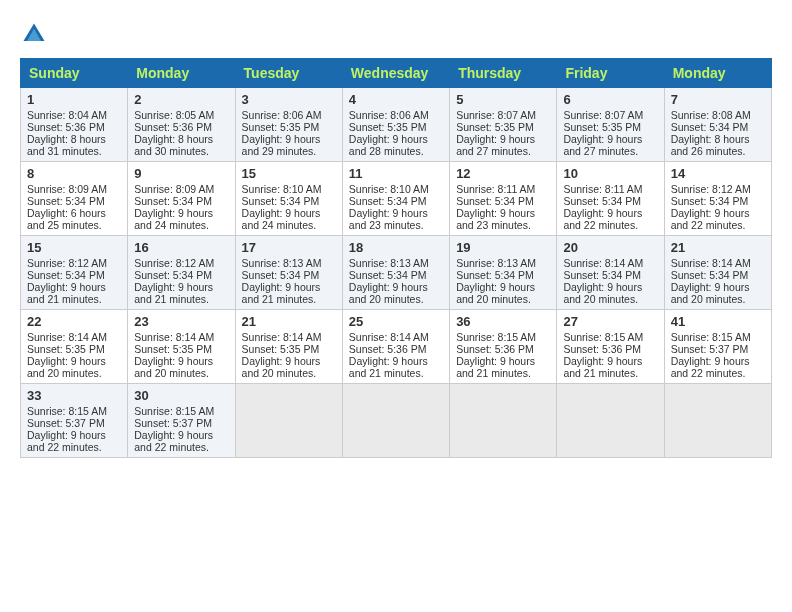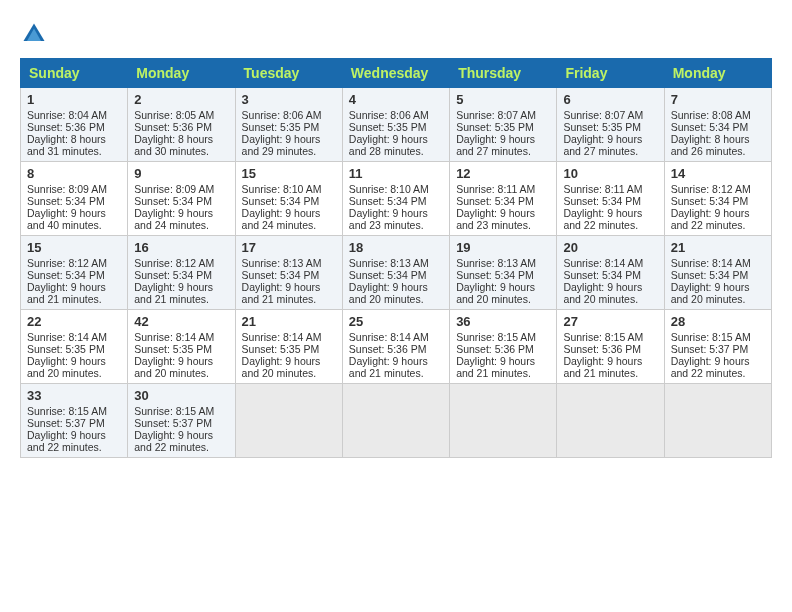--- a/index.html
+++ b/index.html
@@ -165,21 +165,21 @@
           <span>Sunrise: 8:08 AM</span><br>
           <span>Sunset: 5:34 PM</span><br>
           <span>Daylight: 8 hours and 26 minutes.</span>
         </td>
       </tr>
       <tr>
         <td>
           <span class="day-num">8</span>
           <span>Sunrise: 8:09 AM</span><br>
           <span>Sunset: 5:34 PM</span><br>
-          <span>Daylight: 9 hours and 40 minutes.</span>
+          <span>Daylight: 6 hours and 25 minutes.</span>
         </td>
         <td>
           <span class="day-num">9</span>
           <span>Sunrise: 8:09 AM</span><br>
           <span>Sunset: 5:34 PM</span><br>
           <span>Daylight: 9 hours and 24 minutes.</span>
         </td>
         <td>
           <span class="day-num">15</span>
           <span>Sunrise: 8:10 AM</span><br>
@@ -256,21 +256,21 @@
         </td>
       </tr>
       <tr>
         <td>
           <span class="day-num">22</span>
           <span>Sunrise: 8:14 AM</span><br>
           <span>Sunset: 5:35 PM</span><br>
           <span>Daylight: 9 hours and 20 minutes.</span>
         </td>
         <td>
-          <span class="day-num">42</span>
+          <span class="day-num">23</span>
           <span>Sunrise: 8:14 AM</span><br>
           <span>Sunset: 5:35 PM</span><br>
           <span>Daylight: 9 hours and 20 minutes.</span>
         </td>
         <td>
           <span class="day-num">21</span>
           <span>Sunrise: 8:14 AM</span><br>
           <span>Sunset: 5:35 PM</span><br>
           <span>Daylight: 9 hours and 20 minutes.</span>
         </td>
@@ -286,21 +286,21 @@
           <span>Sunset: 5:36 PM</span><br>
           <span>Daylight: 9 hours and 21 minutes.</span>
         </td>
         <td>
           <span class="day-num">27</span>
           <span>Sunrise: 8:15 AM</span><br>
           <span>Sunset: 5:36 PM</span><br>
           <span>Daylight: 9 hours and 21 minutes.</span>
         </td>
         <td>
-          <span class="day-num">28</span>
+          <span class="day-num">41</span>
           <span>Sunrise: 8:15 AM</span><br>
           <span>Sunset: 5:37 PM</span><br>
           <span>Daylight: 9 hours and 22 minutes.</span>
         </td>
       </tr>
       <tr class="row-shaded">
         <td>
           <span class="day-num">33</span>
           <span>Sunrise: 8:15 AM</span><br>
           <span>Sunset: 5:37 PM</span><br>

